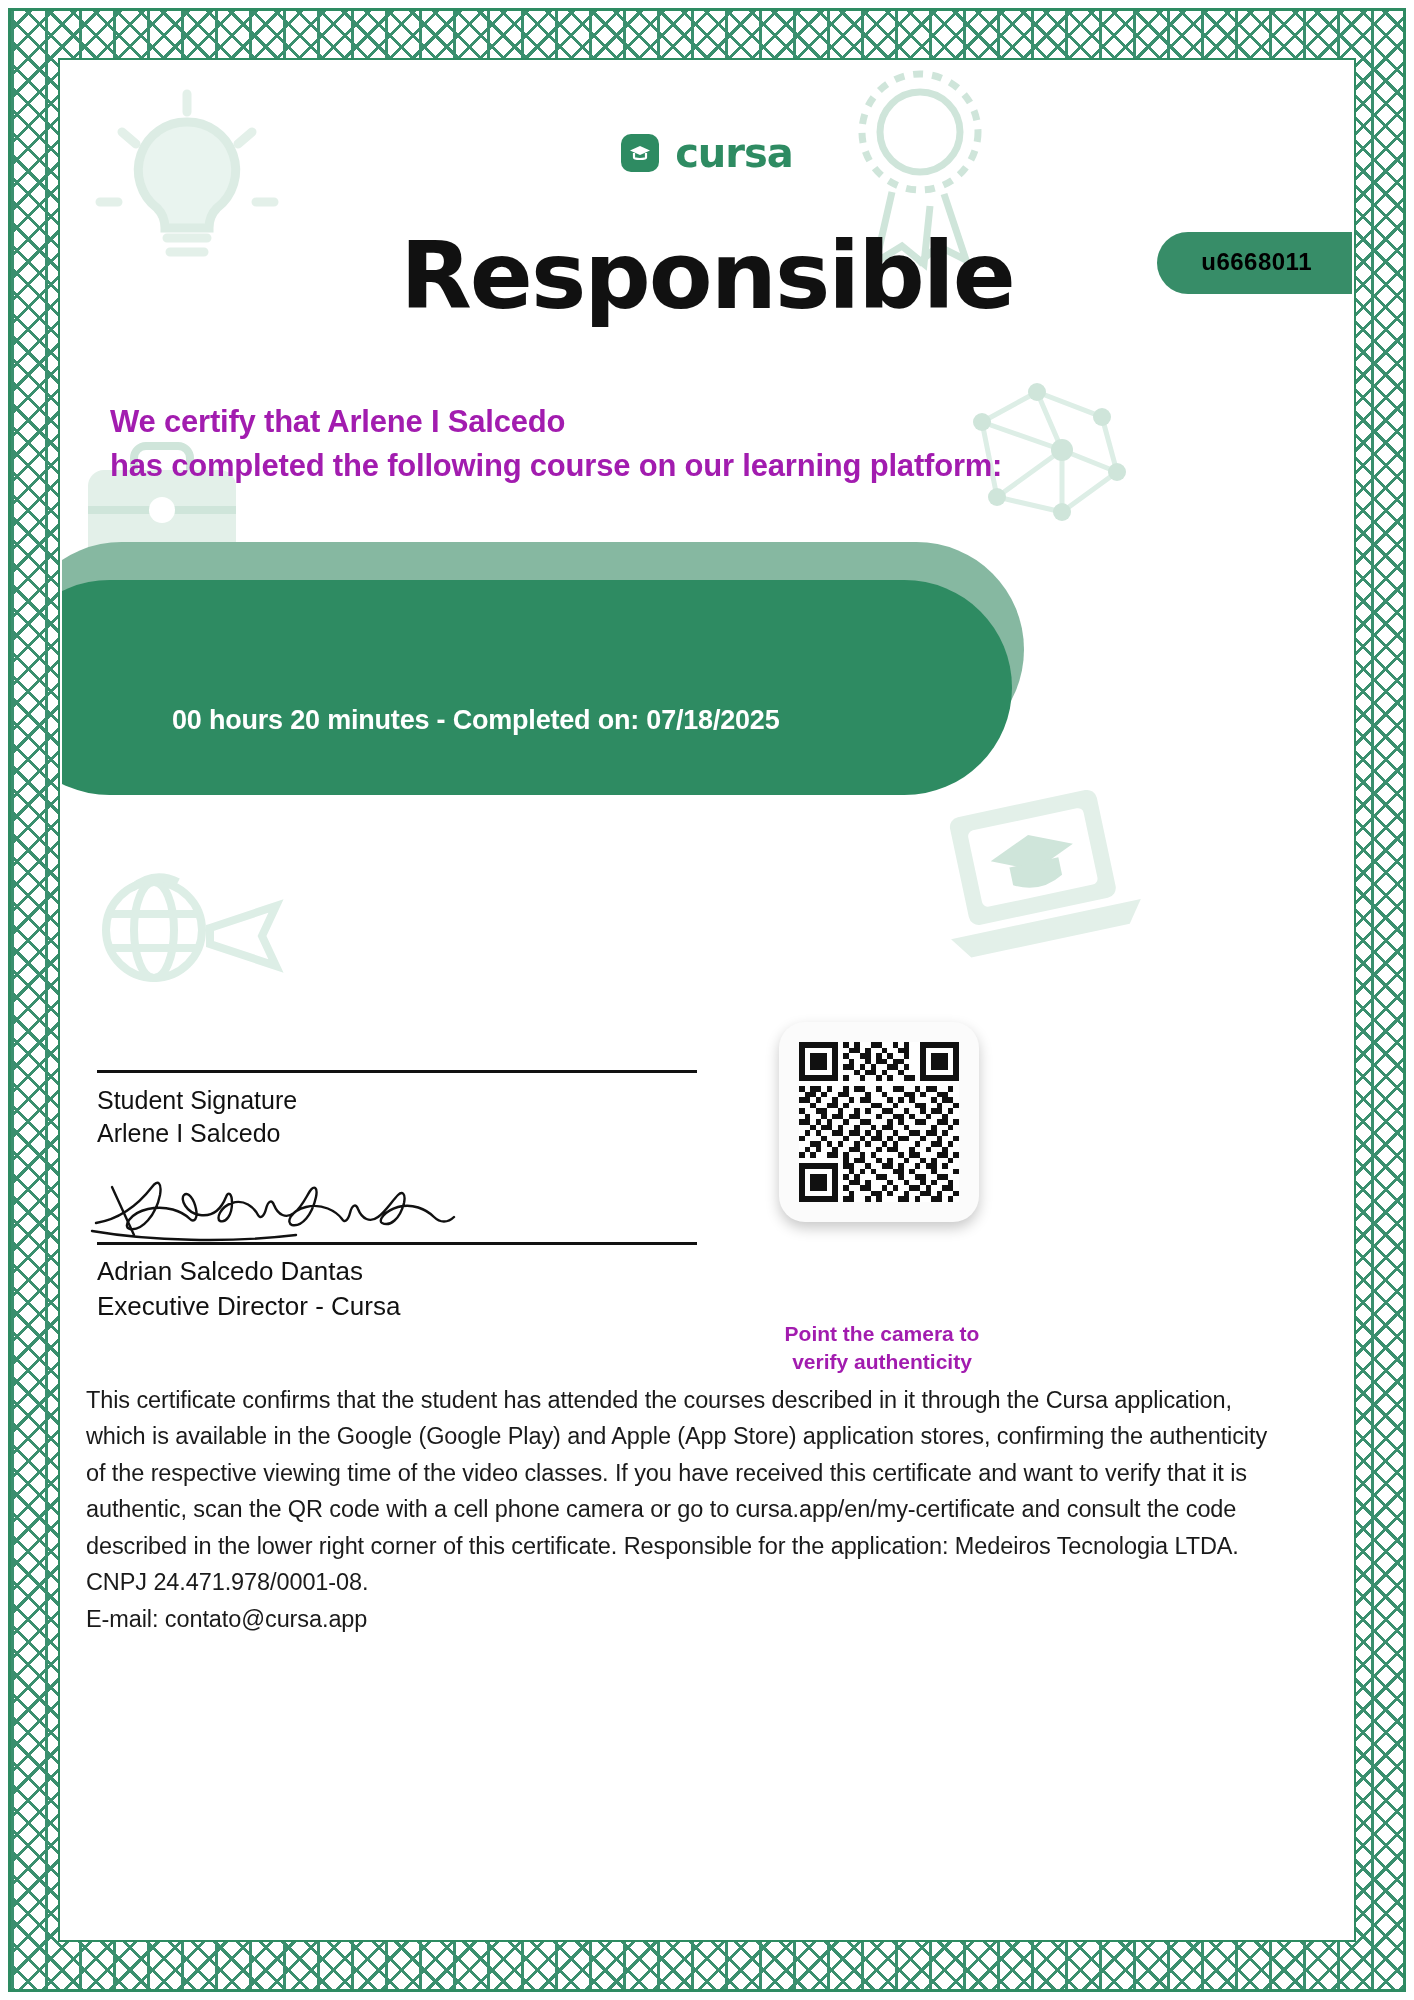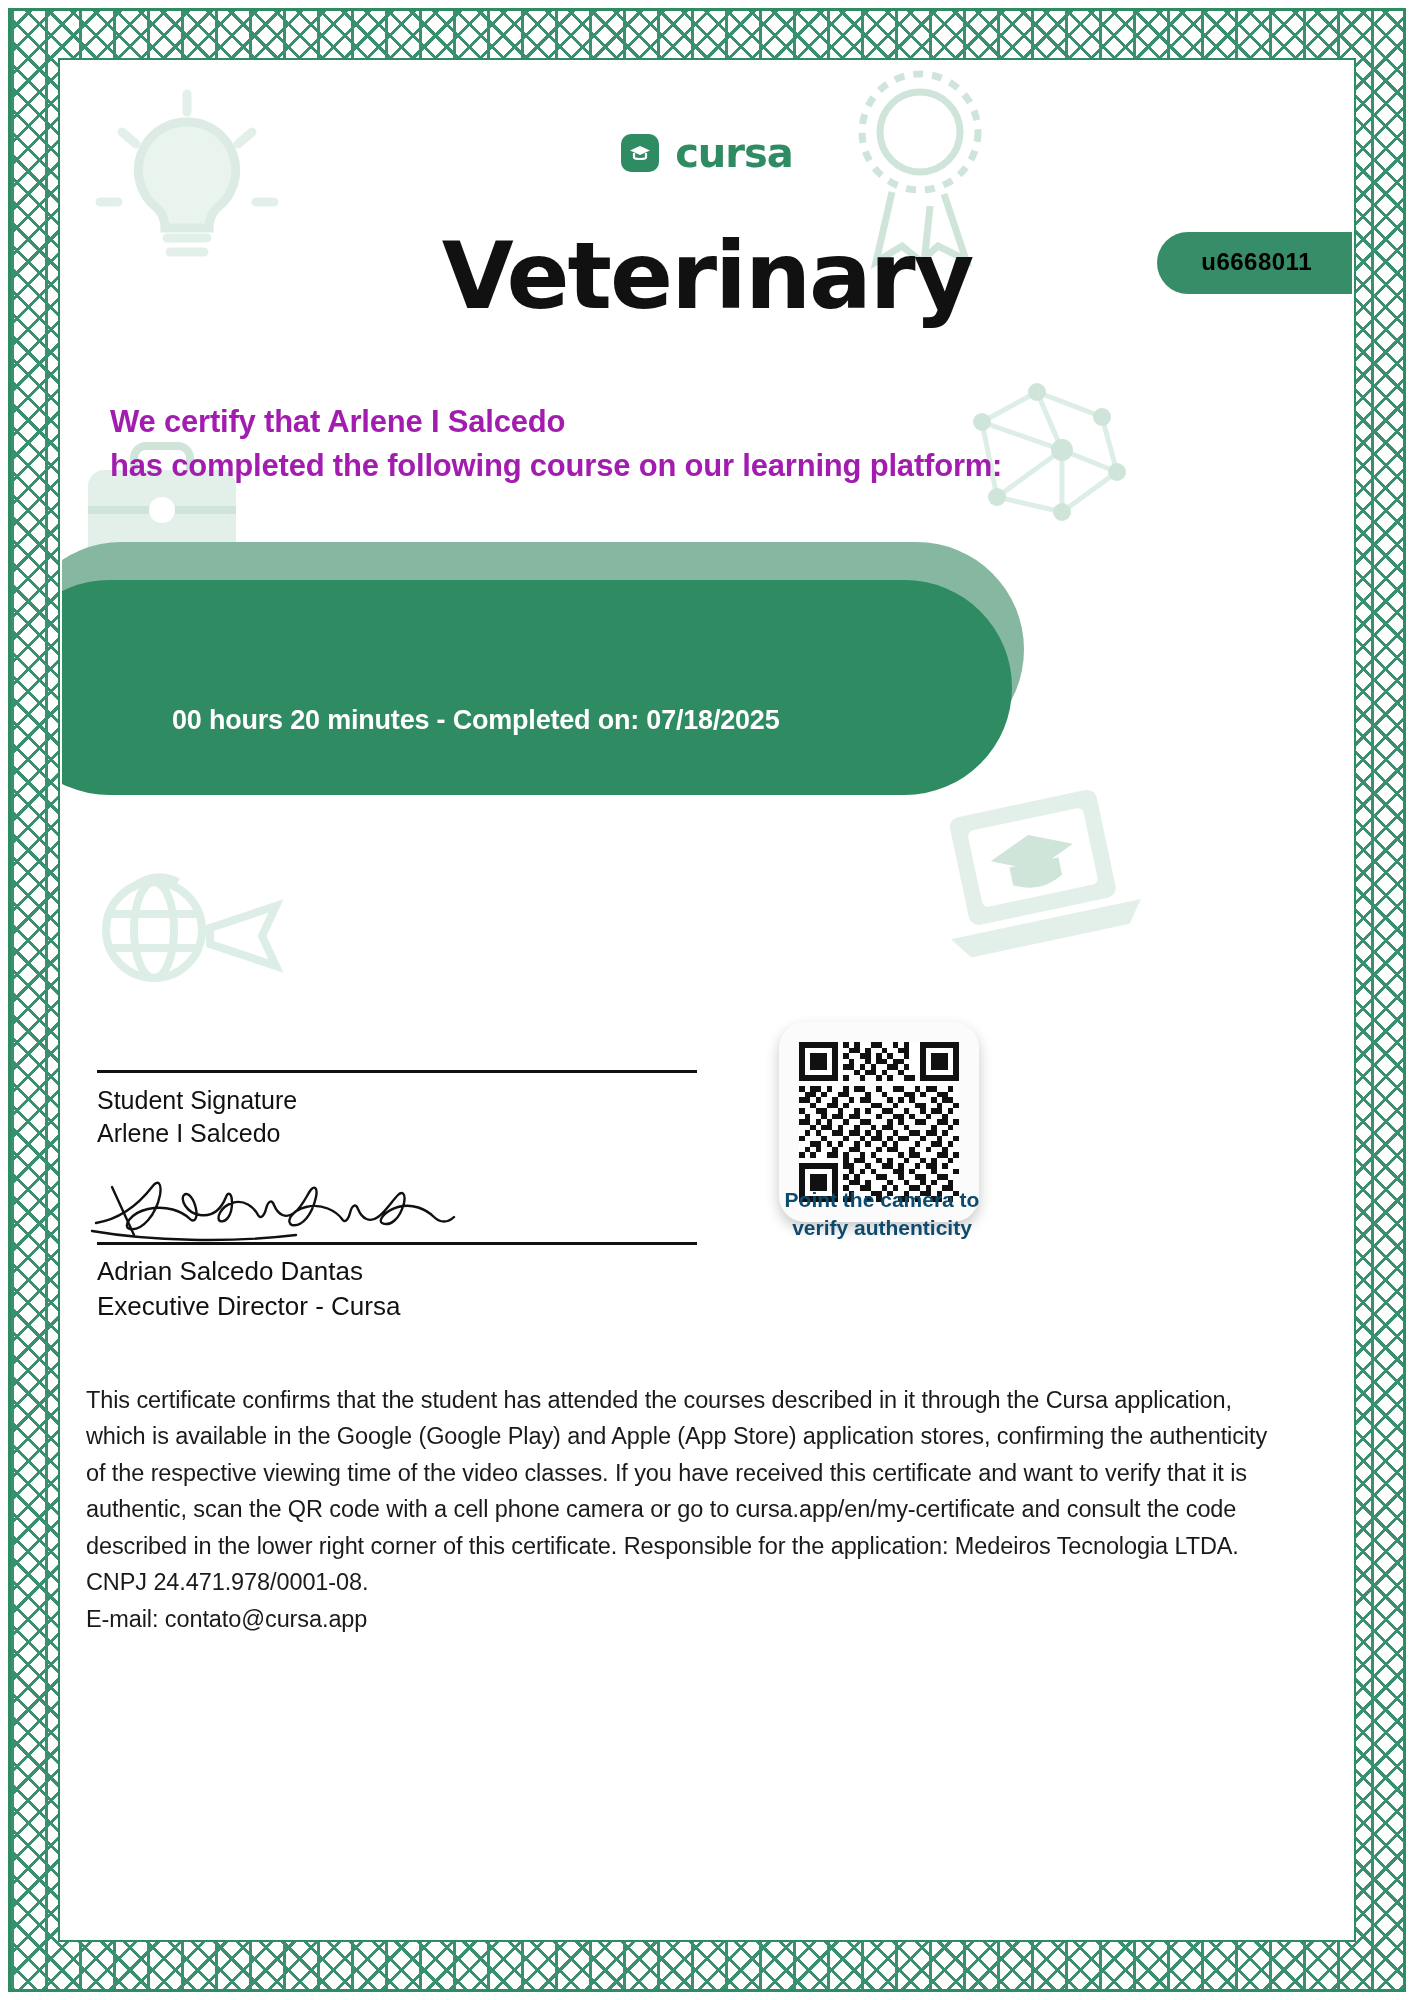--- a/index.html
+++ b/index.html
@@ -202,26 +202,26 @@
     left: 717px; top: 960px;
     width: 200px; height: 200px;
     background: #fbfbfb;
     border-radius: 26px;
     box-shadow: 0 6px 14px rgba(0,0,0,0.22);
     display: flex; align-items: center; justify-content: center;
   }
   .qr-img { width: 160px; height: 160px; display: block; }
   .qr-caption {
     position: absolute;
-    left: 660px; top: 1124px;
+    left: 660px; top: 1258px;
     width: 320px;
     text-align: center;
     font-size: 21px;
     font-weight: 700;
-    color: #0c4a6e;
+    color: #a21caf;
     line-height: 1.35;
   }
 
   
   .footer {
     position: absolute;
     left: 24px;
     top: 1320px;
     width: 1190px;
     font-size: 23.5px;
@@ -321,21 +321,21 @@
     <div class="brand">
       <span class="brand-mark">
         <svg width="24" height="24" viewBox="0 0 24 24" aria-hidden="true">
           <path d="M12 5 L22 9.5 L12 14 L2 9.5 Z" fill="#ffffff"></path>
           <path d="M6 12 v4.5 c0 2 12 2 12 0 V12" fill="none" stroke="#ffffff" stroke-width="2.2"></path>
         </svg>
       </span>
       <span class="brand-name">cursa</span>
     </div>
 
-    <div class="cert-title">Veterinary</div>
+    <div class="cert-title">Responsible</div>
 
     <div class="code-badge">u6668011</div>
 
     <div class="certify">
       <div>
         <span>We certify that</span>
         <span class="student">Arlene I Salcedo</span>
       </div>
       <div>has completed the following course on our learning platform:</div>
     </div>

